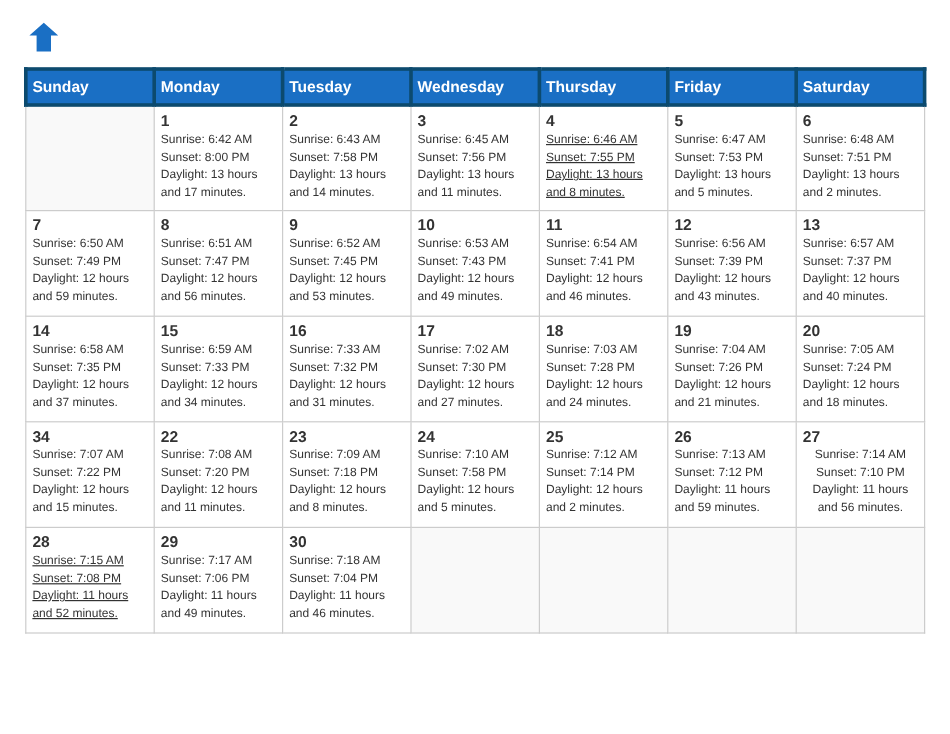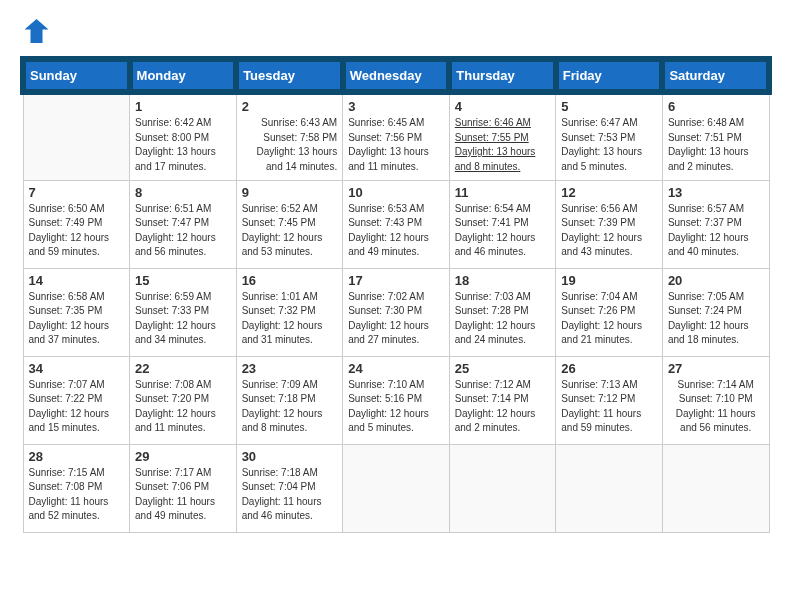--- a/index.html
+++ b/index.html
@@ -63,21 +63,21 @@
       border-collapse: collapse;
       table-layout: fixed;
     }
     .calendar thead tr th {
       background: #1a6fc4;
       color: #fff;
       font-size: 13px;
       font-weight: bold;
       padding: 6px 4px;
       text-align: left;
-      border: 6px solid #0c4a6e;
+      border: 3px solid #0c4a6e;
     }
     .calendar tbody tr td {
       vertical-align: top;
       border: 1px solid #ccc;
       padding: 4px 5px;
       height: 88px;
       font-size: 10.5px;
       color: #333;
       width: 113px;
     }
@@ -134,21 +134,21 @@
           <td class="empty-cell"></td>
           <td>
             <span class="day-num">1</span>
             <div class="day-info" style="white-space: pre-line;">Sunrise: 6:42 AM
 Sunset: 8:00 PM
 Daylight: 13 hours
 and 17 minutes.</div>
           </td>
           <td>
             <span class="day-num">2</span>
-            <div class="day-info" style="white-space: pre-line; text-align: right;">Sunrise: 6:43 AM
+            <div class="day-info" style="white-space: pre-line;">Sunrise: 6:43 AM
 Sunset: 7:58 PM
 Daylight: 13 hours
 and 14 minutes.</div>
           </td>
           <td>
             <span class="day-num">3</span>
             <div class="day-info" style="white-space: pre-line;">Sunrise: 6:45 AM
 Sunset: 7:56 PM
 Daylight: 13 hours
 and 11 minutes.</div>
@@ -236,21 +236,21 @@
           </td>
           <td>
             <span class="day-num">15</span>
             <div class="day-info" style="white-space: pre-line;">Sunrise: 6:59 AM
 Sunset: 7:33 PM
 Daylight: 12 hours
 and 34 minutes.</div>
           </td>
           <td>
             <span class="day-num">16</span>
-            <div class="day-info" style="white-space: pre-line;">Sunrise: 1:01 AM
+            <div class="day-info" style="white-space: pre-line;">Sunrise: 7:33 AM
 Sunset: 7:32 PM
 Daylight: 12 hours
 and 31 minutes.</div>
           </td>
           <td>
             <span class="day-num">17</span>
             <div class="day-info" style="white-space: pre-line;">Sunrise: 7:02 AM
 Sunset: 7:30 PM
 Daylight: 12 hours
 and 27 minutes.</div>
@@ -295,21 +295,21 @@
           <td>
             <span class="day-num">23</span>
             <div class="day-info" style="white-space: pre-line;">Sunrise: 7:09 AM
 Sunset: 7:18 PM
 Daylight: 12 hours
 and 8 minutes.</div>
           </td>
           <td>
             <span class="day-num">24</span>
             <div class="day-info" style="white-space: pre-line;">Sunrise: 7:10 AM
-Sunset: 5:16 PM
+Sunset: 7:58 PM
 Daylight: 12 hours
 and 5 minutes.</div>
           </td>
           <td>
             <span class="day-num">25</span>
             <div class="day-info" style="white-space: pre-line;">Sunrise: 7:12 AM
 Sunset: 7:14 PM
 Daylight: 12 hours
 and 2 minutes.</div>
           </td>
@@ -324,21 +324,21 @@
             <span class="day-num">27</span>
             <div class="day-info" style="white-space: pre-line; text-align: center;">Sunrise: 7:14 AM
 Sunset: 7:10 PM
 Daylight: 11 hours
 and 56 minutes.</div>
           </td>
         </tr>
         <tr>
           <td>
             <span class="day-num">28</span>
-            <div class="day-info" style="white-space: pre-line;">Sunrise: 7:15 AM
+            <div class="day-info" style="white-space: pre-line; text-decoration: underline;">Sunrise: 7:15 AM
 Sunset: 7:08 PM
 Daylight: 11 hours
 and 52 minutes.</div>
           </td>
           <td>
             <span class="day-num">29</span>
             <div class="day-info" style="white-space: pre-line;">Sunrise: 7:17 AM
 Sunset: 7:06 PM
 Daylight: 11 hours
 and 49 minutes.</div>

